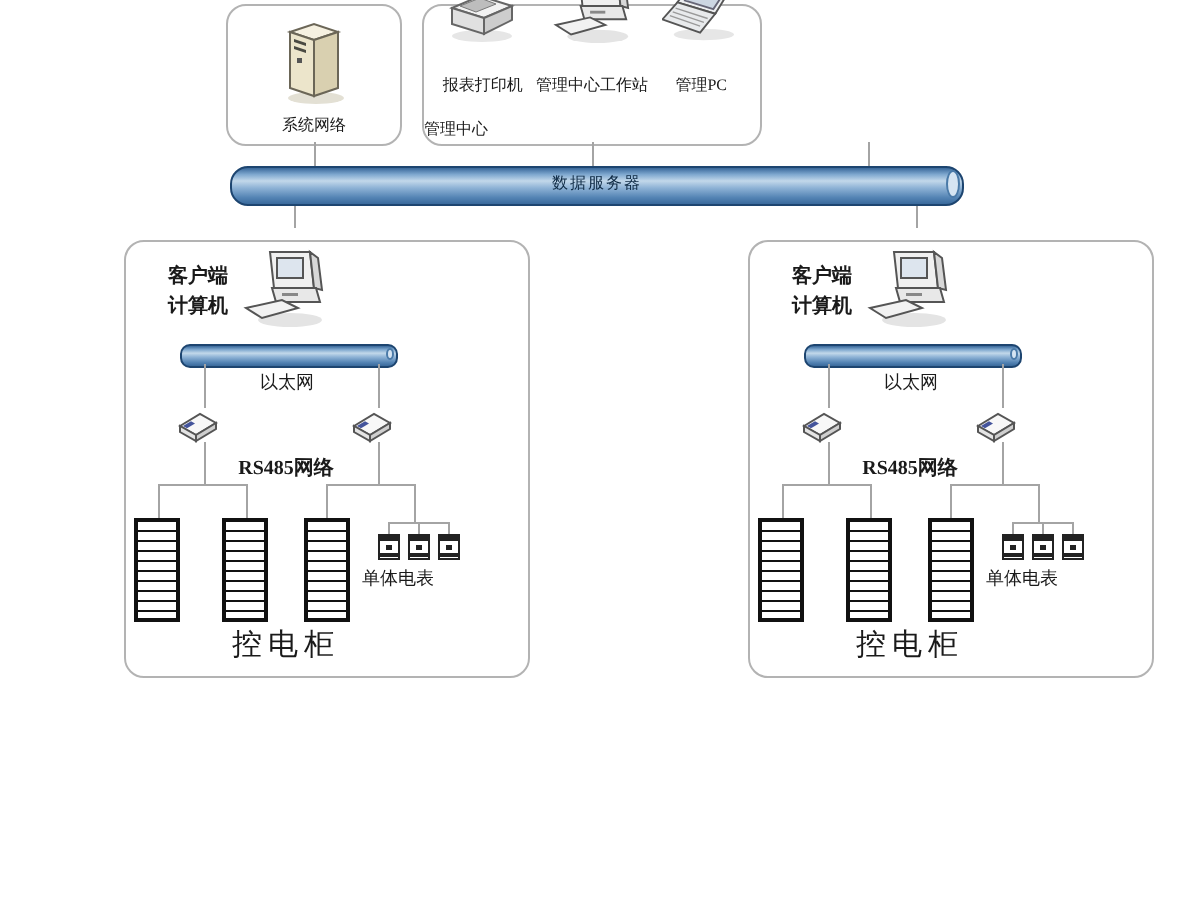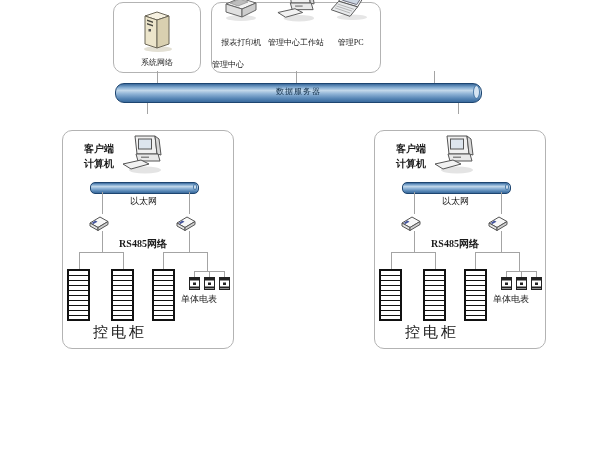--- a/index.html
+++ b/index.html
@@ -4,22 +4,22 @@
 <style>
   html,body{margin:0;padding:0;background:#fff;}
   #canvas{
     position:relative;width:600px;height:450px;background:#fff;overflow:hidden;
     font-family:"Liberation Serif","DejaVu Serif",serif;color:#1a1a1a;
   }
   .node-box{
     position:absolute;background:#fff;border:1px solid #b3b3b3;border-radius:10px;
   }
   .cluster{
-    position:absolute;top:130px;width:170px;height:217px;background:#fff;
-    border:1px solid #b3b3b3;border-radius:10px;
+    position:absolute;top:120px;width:170px;height:217px;background:#fff;
+    border:1px solid #b3b3b3;border-radius:10px;padding-left:31px;
   }
   .v{position:absolute;width:1px;background:#a4a4a4;}
   .h{position:absolute;height:1px;background:#a4a4a4;}
   .pipe{
     position:absolute;border:1px solid #1d4570;border-radius:9px;
     background:linear-gradient(to bottom,#39689a 0%,#7fa8cf 18%,#c2d8ea 36%,#8fb3d6 55%,#5484b4 82%,#3a6a9c 100%);
   }
   .pipe .cap{
     position:absolute;right:1px;top:1px;border-radius:50%;
     background:#d5e4f2;border:1px solid #4a7aa8;box-sizing:border-box;
@@ -36,21 +36,21 @@
   .mgmt-item .small-label{margin-top:16px;}
   .client-label{position:absolute;left:14px;top:10px;width:44px;font-size:10px;line-height:15px;text-align:center;font-weight:bold;}
   .client-icon{position:absolute;left:58px;top:3px;}
   .eth-bar{left:27px;top:51px;width:107px;height:10px;border-radius:5px;}
   .eth-label{position:absolute;left:27px;top:64px;width:107px;text-align:center;font-size:9px;}
   .rs485-label{position:absolute;left:30px;top:106px;width:100px;text-align:center;font-size:10px;font-weight:bold;}
   .cab{position:absolute;top:138px;width:19px;height:48px;border:2px solid #111;
        background:repeating-linear-gradient(to bottom,#fff 0 4px,#111 4px 5px);}
   .meter{position:absolute;top:146px;}
   .meters-label{position:absolute;left:118px;top:162px;width:56px;text-align:left;font-size:9px;}
-  .cabinets-label{position:absolute;left:30px;top:192px;width:100px;font-size:15px;letter-spacing:3px;}
+  .cabinets-label{position:absolute;left:30px;top:192px;width:100px;text-align:center;font-size:15px;letter-spacing:3px;}
   .conv{position:absolute;}
   svg{display:block;}
 </style>
 </head>
 <body>
 
 <div id="canvas">
 
   <div class="node-box" style="left:113px;top:2px;width:86px;height:69px;">
     <div style="margin:5px auto 0 auto;width:40px;">

